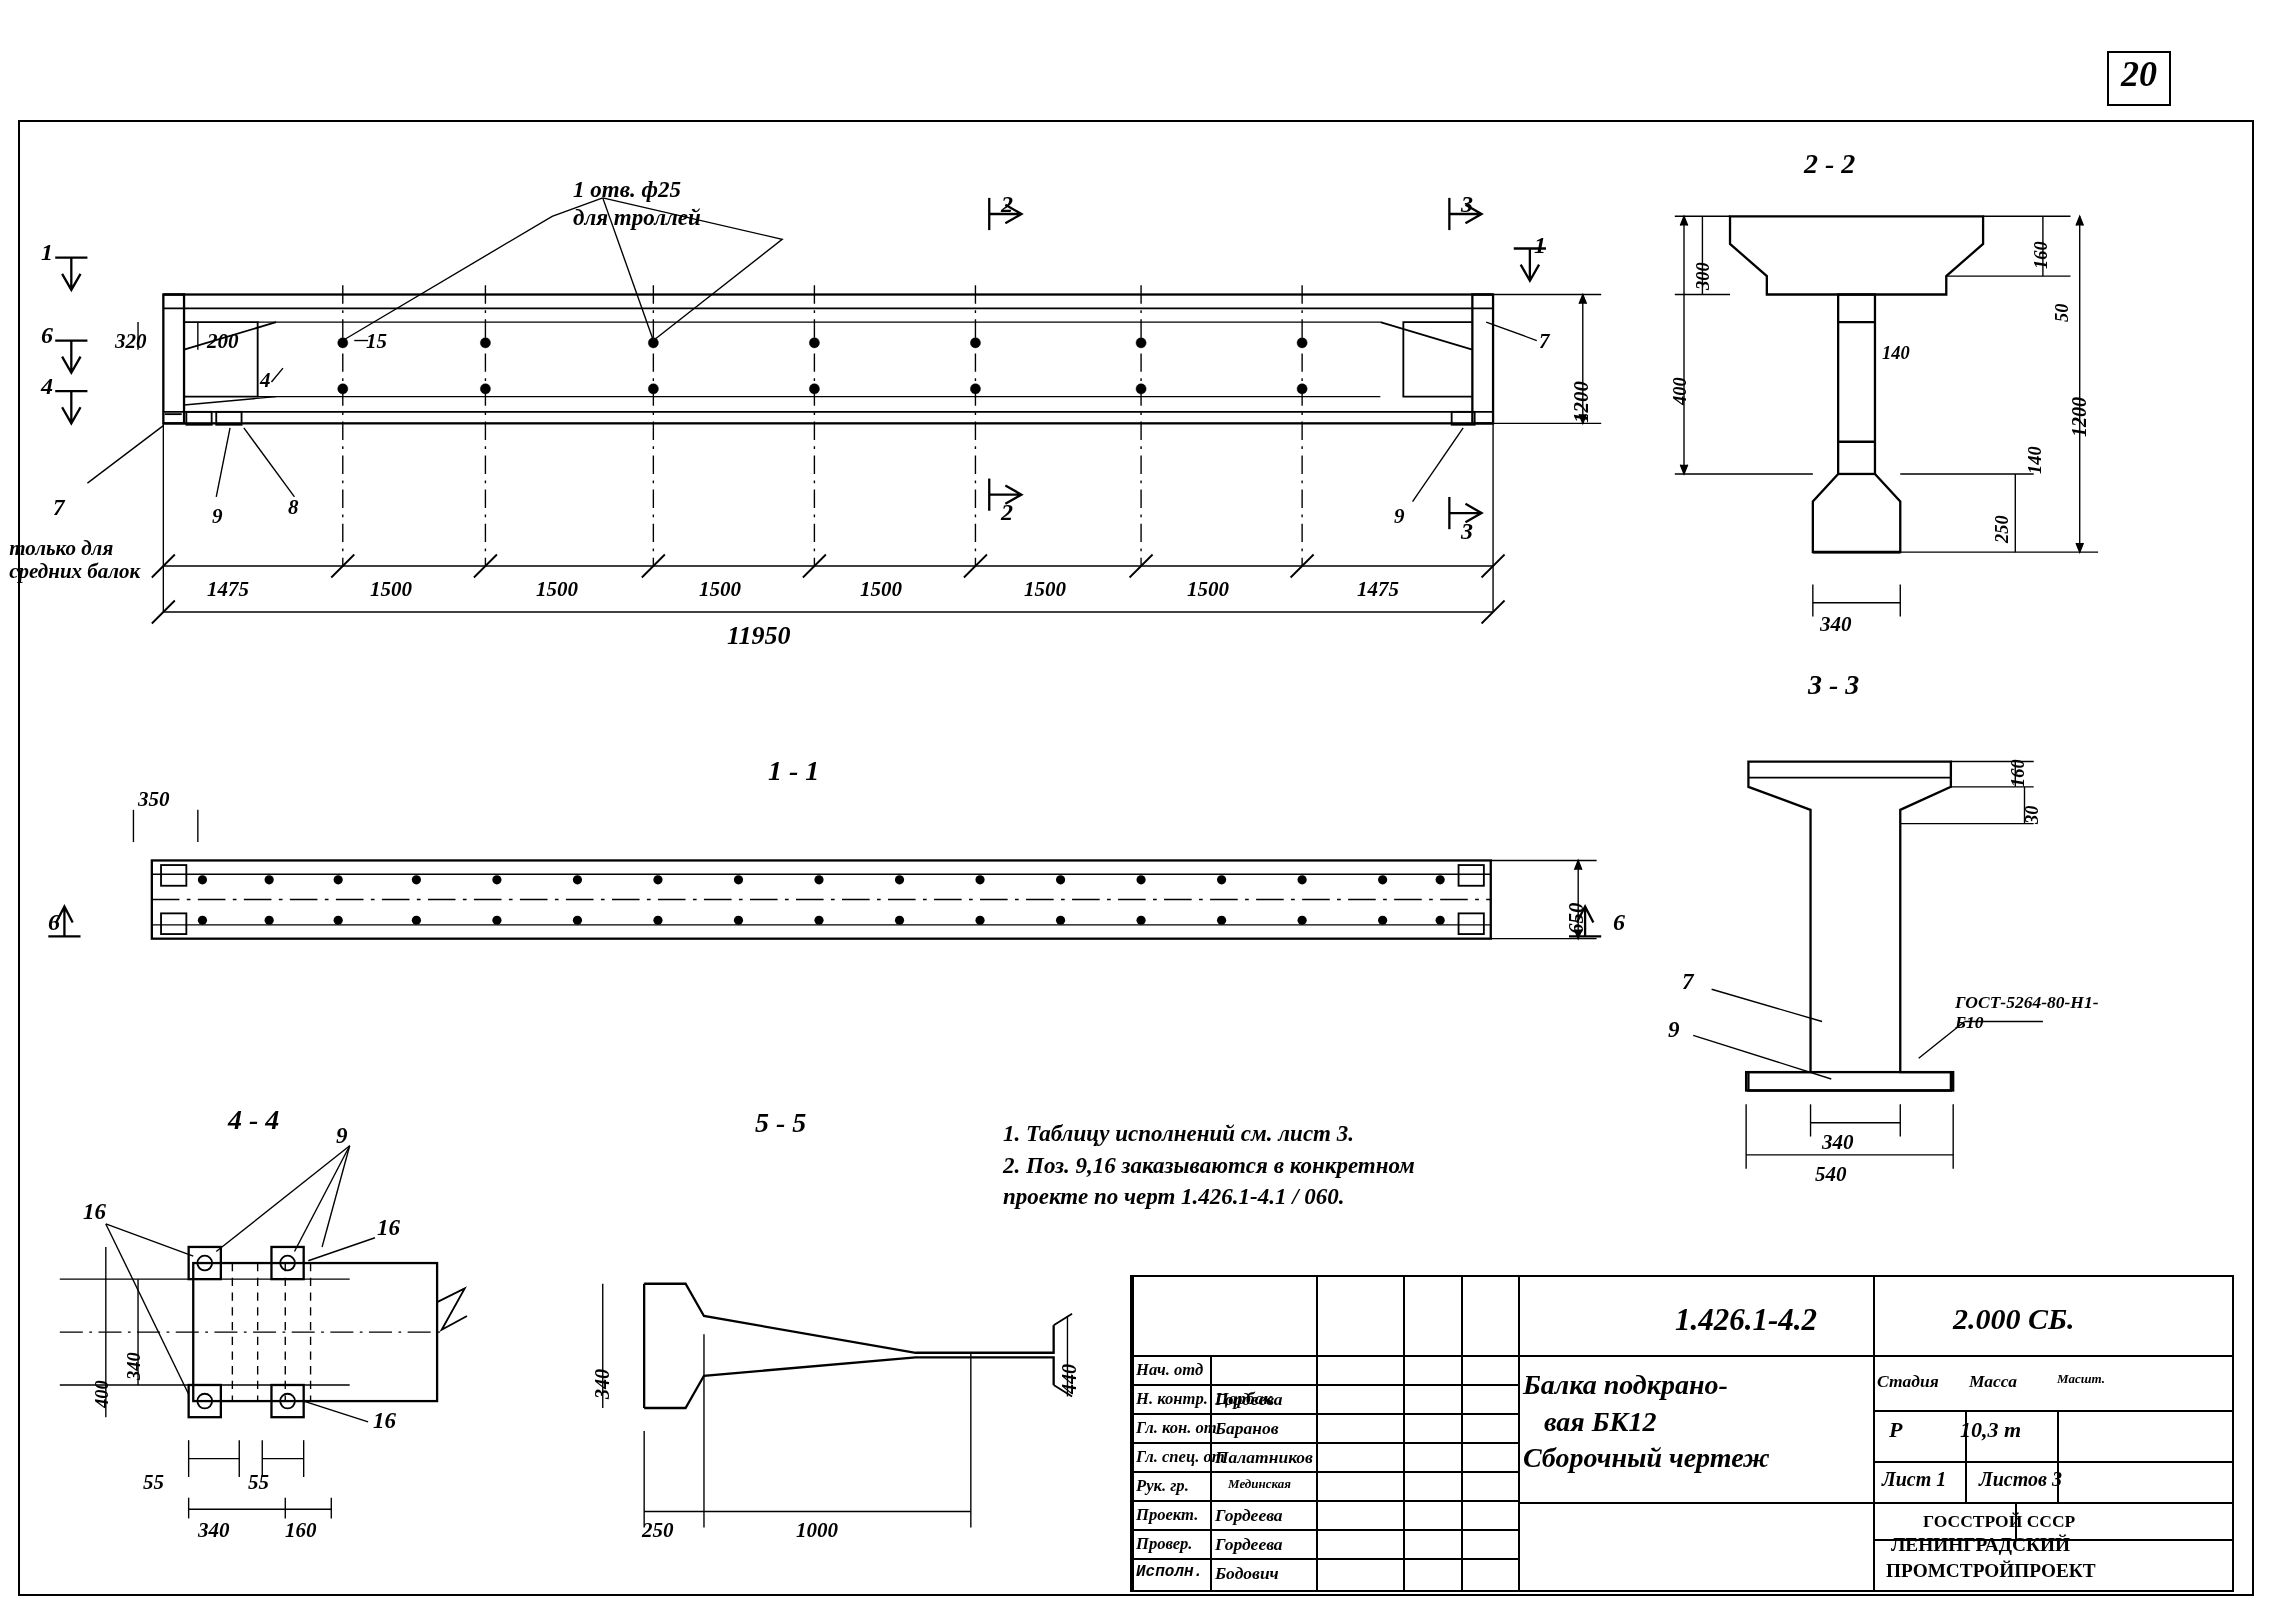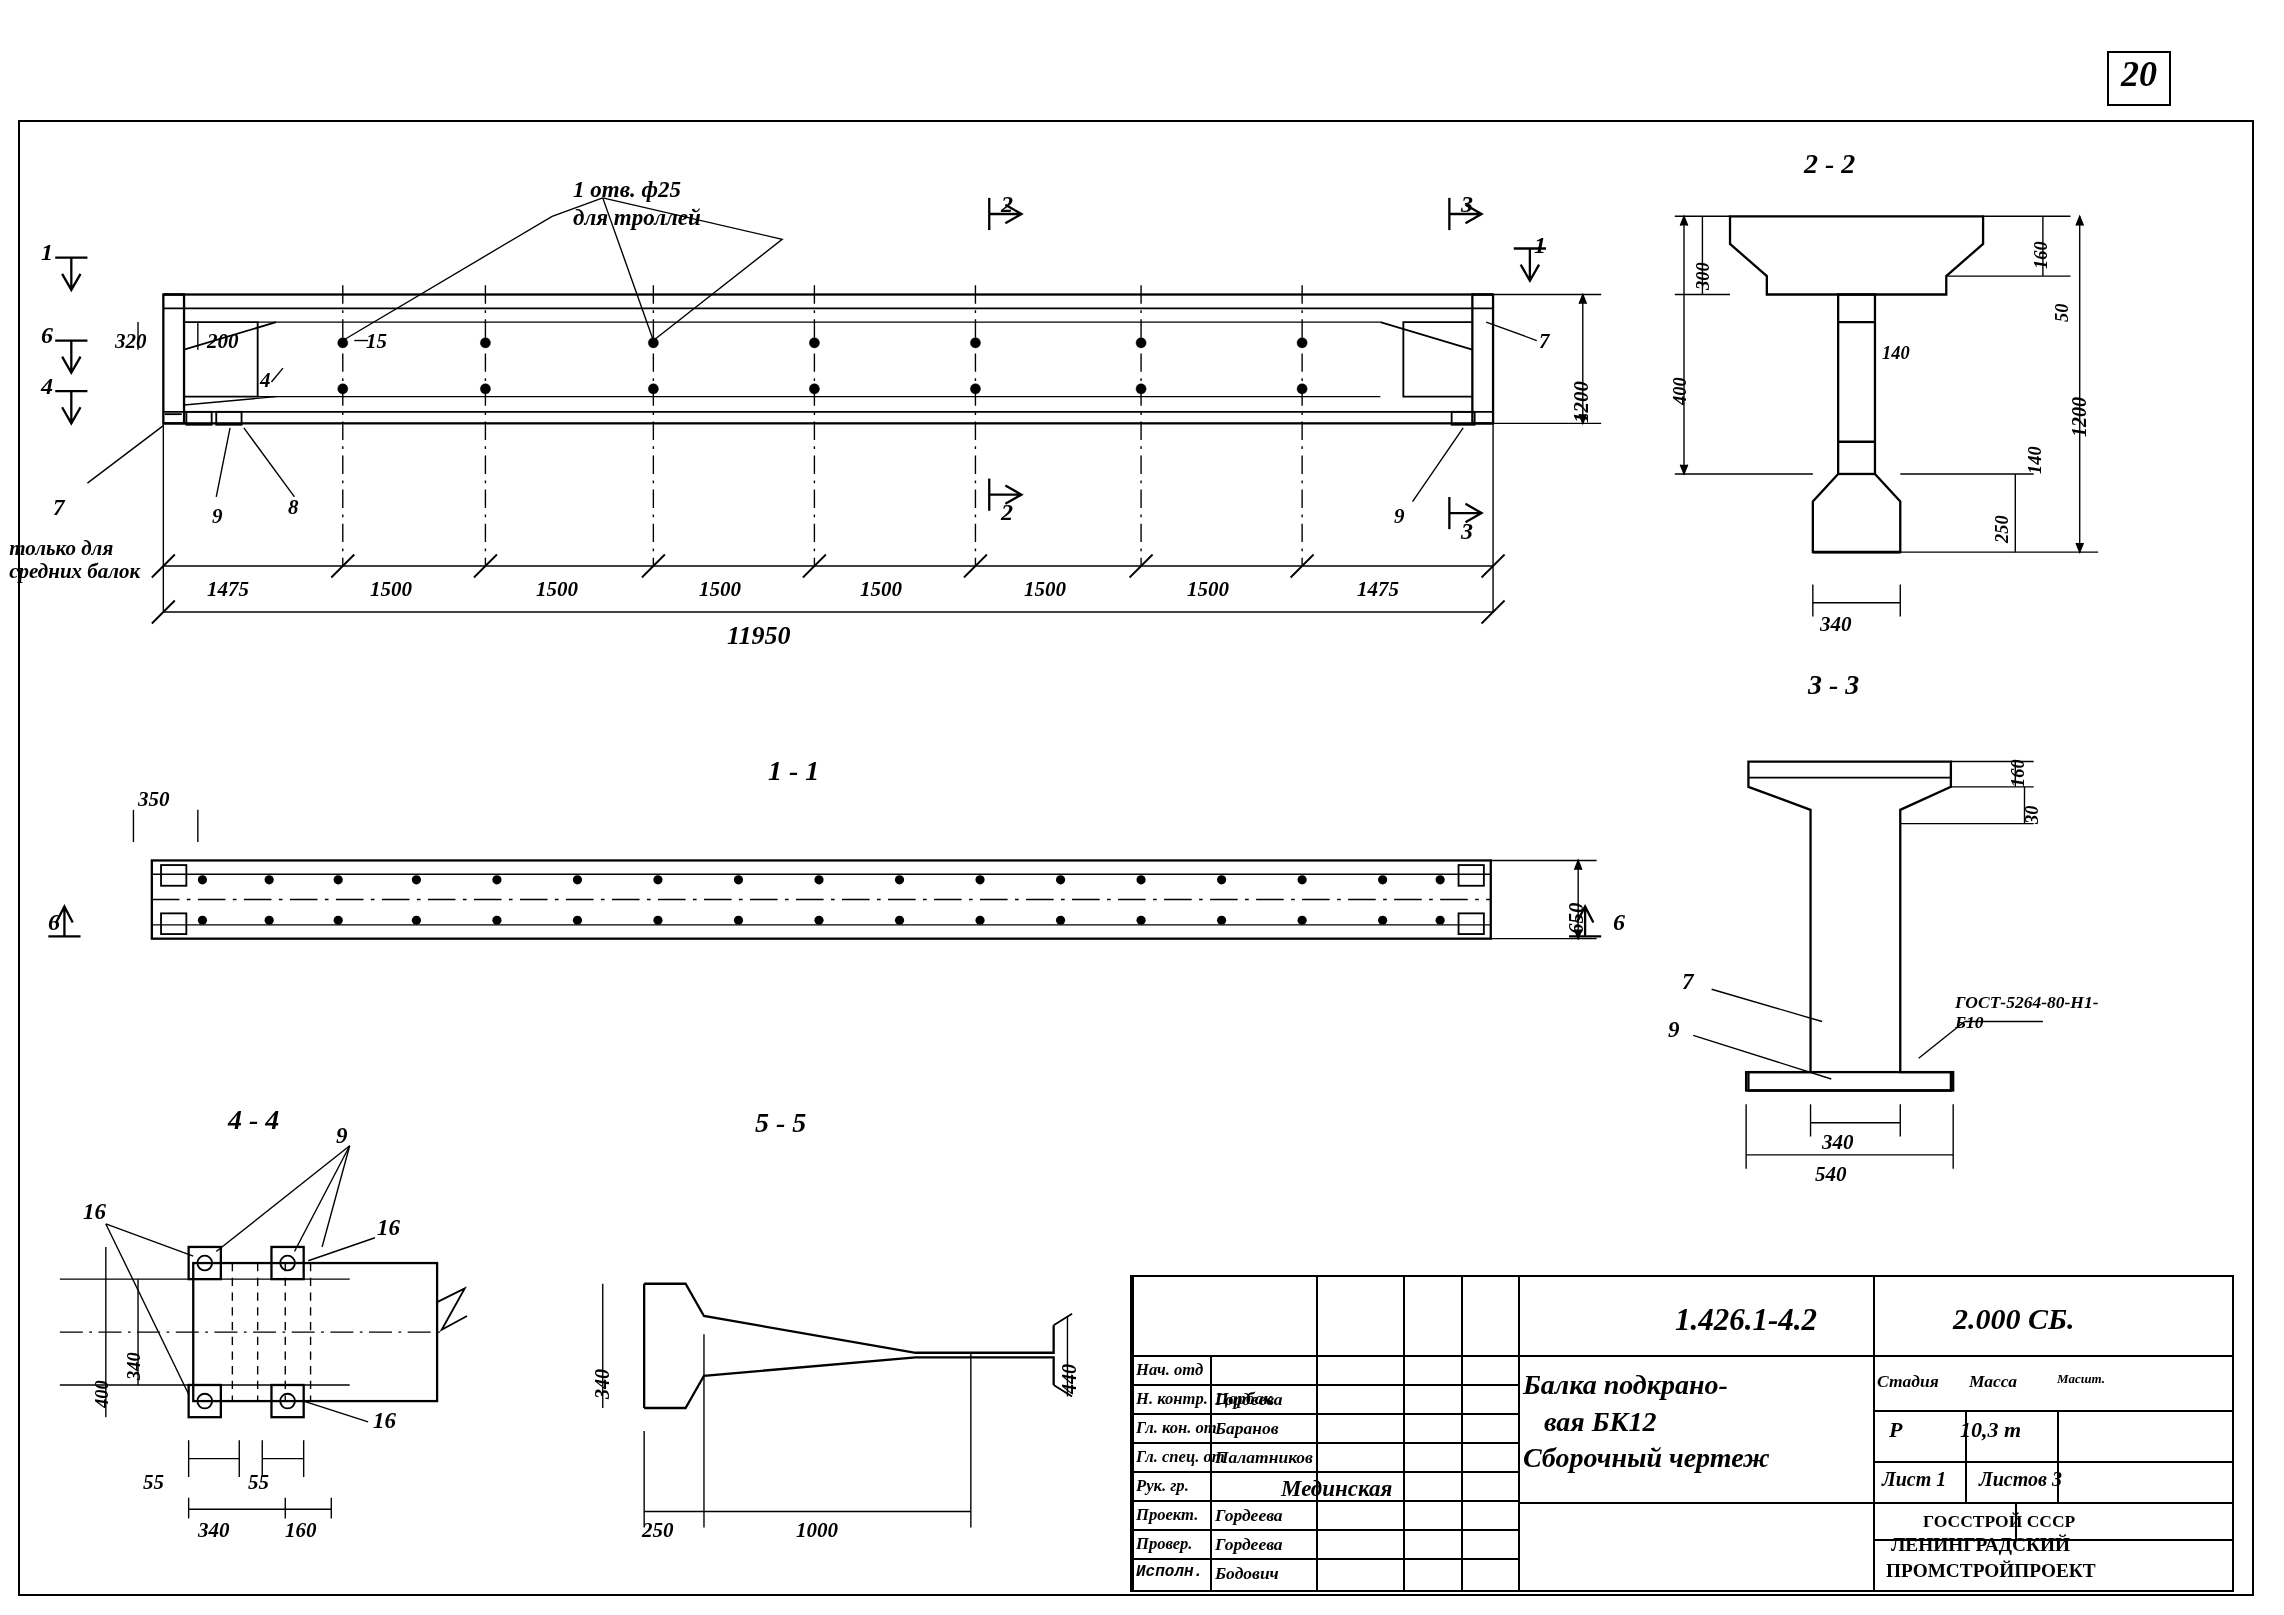--- a/index.html
+++ b/index.html
@@ -408,20 +408,23 @@
       <line x1="1400" y1="3285" x2="1530" y2="3285"></line>
       <line x1="1530" y1="3285" x2="2110" y2="3285"></line>
       <line x1="2320" y1="2860" x2="2320" y2="3035"></line>
     </g>
   </svg>
   <div class="vdim" style="left:591px;top:1399px;font-size:20px;">340</div>
   <div class="vdim" style="left:1058px;top:1394px;font-size:20px;">440</div>
   <div class="dim" style="left:642px;top:1518px;">250</div>
   <div class="dim" style="left:796px;top:1518px;">1000</div>
 
+  <div class="notes" style="left:1003px;top:1118px;width:699px;">1. Таблицу исполнений  см. лист 3.
+2. Поз. 9,16 заказываются в конкретном
+    проекте  по черт 1.426.1-4.1 / 060.</div>
 
   <div class="tb">
 
     <div style="left:0;top:0;width:0;height:313px;border-left:2.3px solid #000;"></div>
     <div style="left:386px;top:0;width:0;height:313px;border-left:2.3px solid #000;"></div>
     <div style="left:741px;top:0;width:0;height:313px;border-left:2.3px solid #000;"></div>
 
     <div style="left:386px;top:78px;width:714px;height:0;border-top:2.3px solid #000;"></div>
     <div style="left:741px;top:133px;width:359px;height:0;border-top:2.3px solid #000;"></div>
     <div style="left:741px;top:184px;width:359px;height:0;border-top:2.3px solid #000;"></div>
@@ -471,21 +474,21 @@
 
   <div class="tbtxt" style="left:1136px;top:1360px;font-size:16.6px;">Нач. отд</div>
   <div class="tbtxt" style="left:1215px;top:1388px;font-size:17.5px;">Царбак</div>
   <div class="tbtxt" style="left:1136px;top:1389px;font-size:16.6px;">Н. контр.</div>
   <div class="tbtxt" style="left:1215px;top:1389px;font-size:17.5px;">Гордеева</div>
   <div class="tbtxt" style="left:1136px;top:1418px;font-size:16.6px;">Гл. кон. от</div>
   <div class="tbtxt" style="left:1215px;top:1418px;font-size:17.5px;">Баранов</div>
   <div class="tbtxt" style="left:1136px;top:1447px;font-size:16.6px;">Гл. спец. от</div>
   <div class="tbtxt" style="left:1215px;top:1447px;font-size:17.5px;">Палатников</div>
   <div class="tbtxt" style="left:1136px;top:1476px;font-size:16.6px;">Рук. гр.</div>
-  <div class="tbtxt" style="left:1281px;top:1476px;font-size:23px;">Мединская</div>
+  <div class="tbtxt" style="left:1228px;top:1476px;font-size:13px;">Мединская</div>
   <div class="tbtxt" style="left:1136px;top:1505px;font-size:16.6px;">Проект.</div>
   <div class="tbtxt" style="left:1215px;top:1505px;font-size:17.5px;">Гордеева</div>
   <div class="tbtxt" style="left:1136px;top:1534px;font-size:16.6px;">Провер.</div>
   <div class="tbtxt" style="left:1215px;top:1534px;font-size:17.5px;">Гордеева</div>
   <div class="tbtxt" style="left:1136px;top:1563px;font-size:16px;font-family:Liberation Mono, monospace;">Исполн.</div>
   <div class="tbtxt" style="left:1215px;top:1563px;font-size:17.5px;">Бодович</div>
 
 </div>
 
 

